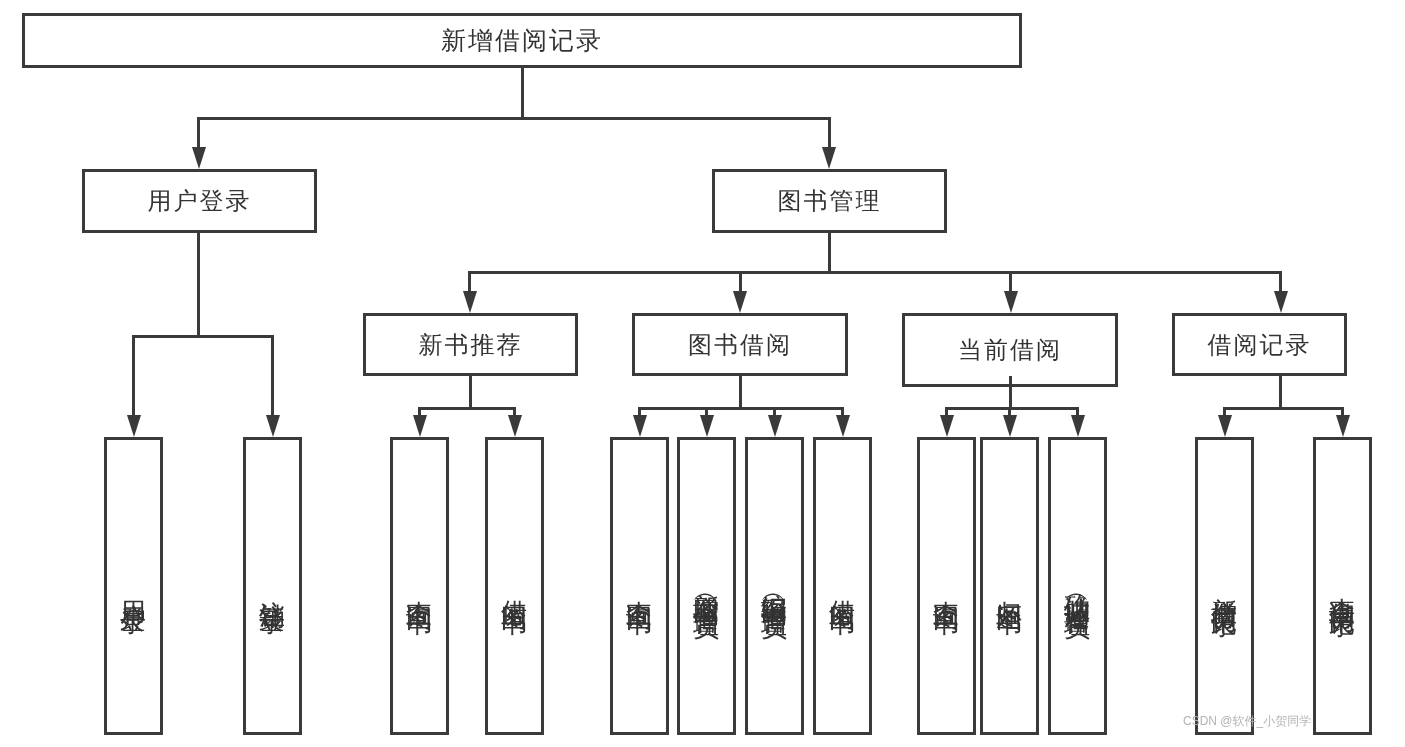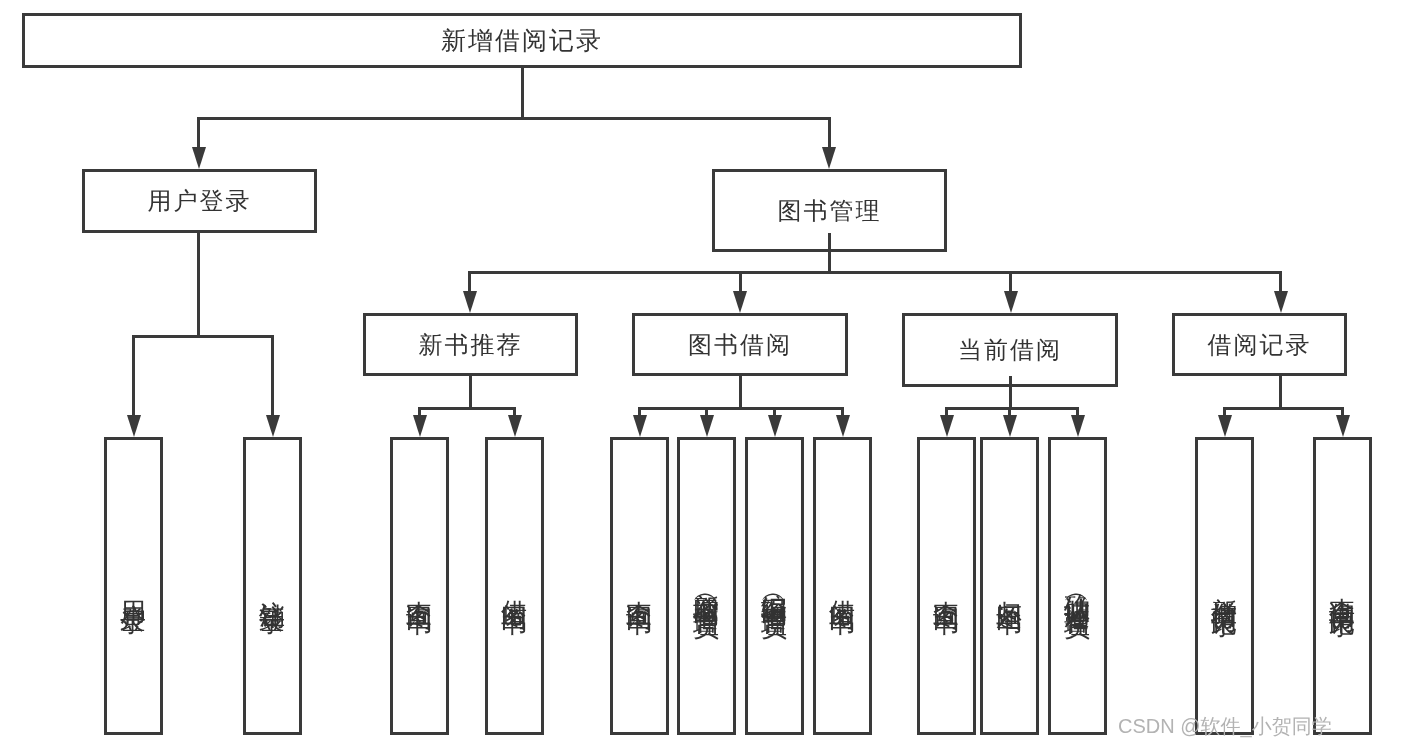--- a/index.html
+++ b/index.html
@@ -33,22 +33,22 @@
     font-size:26px;letter-spacing:3px;line-height:1;
   }
   .hline{position:absolute;height:3px;background:var(--line);}
   .vline{position:absolute;width:3px;background:var(--line);}
   .arr{
     position:absolute;width:0;height:0;
     border-left:7px solid transparent;border-right:7px solid transparent;
     border-top:22px solid var(--line);
   }
   #watermark{
-    position:absolute;left:1118px;top:713px;z-index:10;
-    font-size:20px;color:var(--wm);white-space:nowrap;
+    position:absolute;left:1183px;top:713px;z-index:10;
+    font-size:12px;color:var(--wm);white-space:nowrap;
   }
 </style>
 </head>
 <body>
 
 <div id="stage">
 
   <div class="box lvl1" style="left:22px;top:13px;width:1000px;height:55px">
     <span>新增借阅记录</span>
   </div>
@@ -56,21 +56,21 @@
   <div class="vline" style="left:521px;top:68px;height:50px"></div>
   <div class="hline" style="left:197px;top:117px;width:634px"></div>
   <div class="vline" style="left:197px;top:117px;height:32px"></div>
   <div class="arr" style="left:192px;top:147px"></div>
   <div class="vline" style="left:828px;top:117px;height:32px"></div>
   <div class="arr" style="left:822px;top:147px"></div>
 
   <div class="box lvl2" style="left:82px;top:169px;width:235px;height:64px">
     <span>用户登录</span>
   </div>
-  <div class="box lvl2" style="left:712px;top:169px;width:235px;height:83px">
+  <div class="box lvl2" style="left:712px;top:169px;width:235px;height:64px">
     <span>图书管理</span>
   </div>
 
   <div class="vline" style="left:197px;top:233px;height:104px"></div>
   <div class="hline" style="left:132px;top:335px;width:142px"></div>
   <div class="vline" style="left:132px;top:335px;height:82px"></div>
   <div class="arr" style="left:127px;top:415px"></div>
   <div class="vline" style="left:271px;top:335px;height:82px"></div>
   <div class="arr" style="left:266px;top:415px"></div>
 

